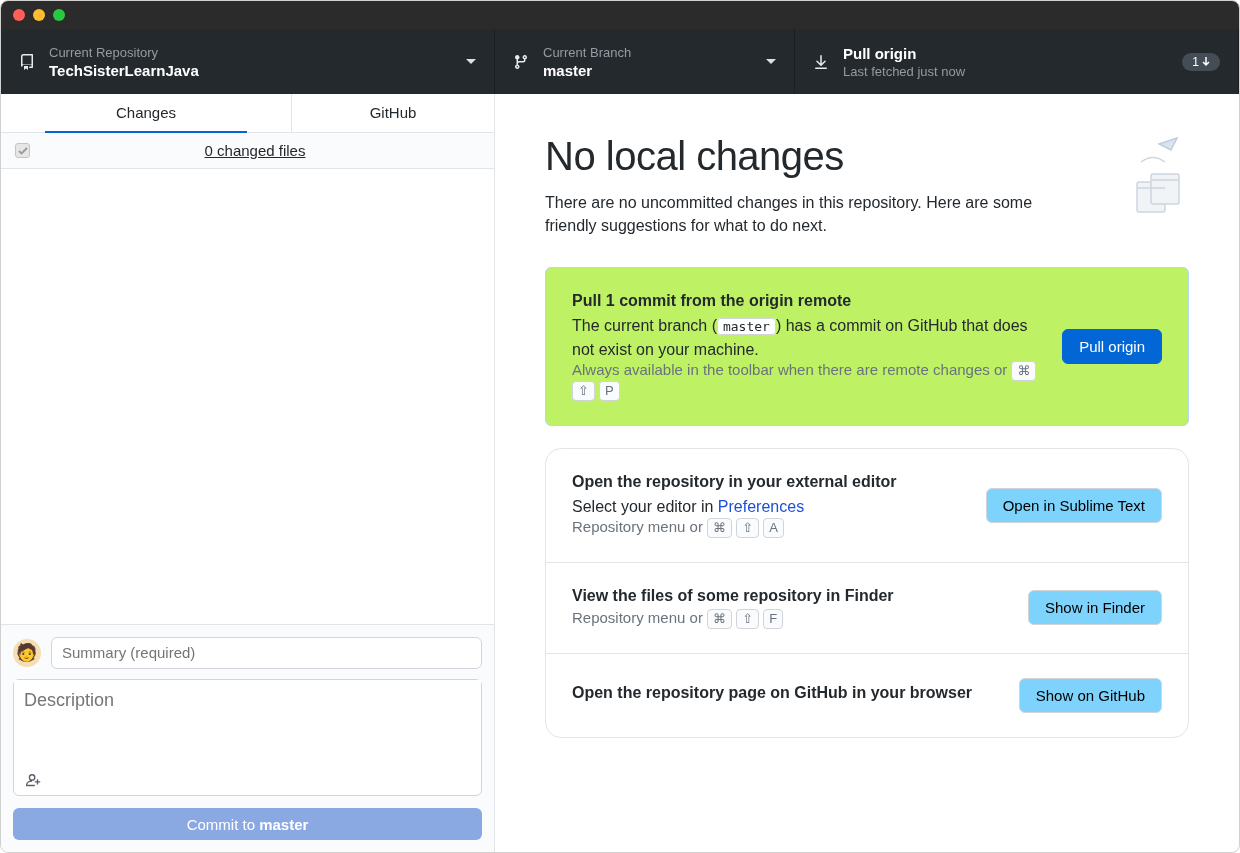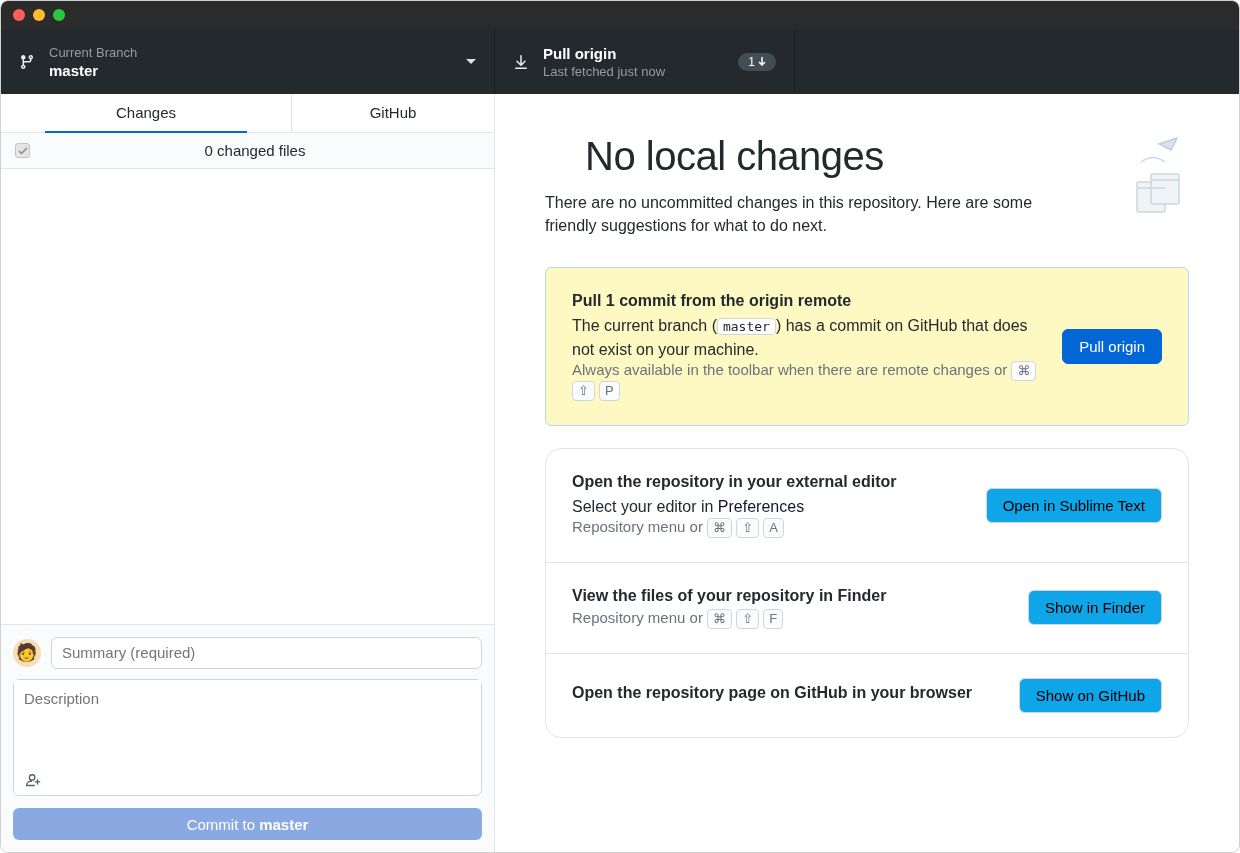--- a/index.html
+++ b/index.html
@@ -105,21 +105,21 @@
   align-items: center;
   padding: 0 14px;
   border-bottom: 1px solid #e1e4e8;
   background: #fafbfc;
 }
 .select-all {
   width: 15px; height: 15px; border:1px solid #c4c4c4; border-radius:3px;
   background: #e6e6e6; display:flex; align-items:center; justify-content:center;
 }
 .select-all svg { fill: #9a9a9a; }
-.changes-count { flex: 1; text-align: center; font-size: 15px; }
+.changes-count { flex: 1; text-align: center; font-size: 15px; text-decoration: underline; }
 .changes-list { flex: 1; }
 .commit-panel {
   padding: 12px;
   border-top: 1px solid #e1e4e8;
   background: #fafbfc;
 }
 .summary-row { display:flex; align-items:center; gap:10px; margin-bottom: 10px;}
 .avatar {
   width:28px; height:28px; border-radius:50%; background:#f5deb3;
   display:flex; align-items:center; justify-content:center; font-size:17px;
@@ -127,62 +127,62 @@
 .summary-input {
   flex: 1; height: 32px; border:1px solid #d1d5da; border-radius:6px;
   padding: 0 10px; font-size:15px; outline:none;
 }
 .desc-wrap {
   border:1px solid #d1d5da; border-radius:6px; background:#fff;
   display:flex; flex-direction:column;
 }
 .desc-input {
   width:100%; height:86px; border:none; resize:none; padding:10px;
-  font-size:15px; font-family:inherit; outline:none;
+  font-size:18px; font-family:inherit; outline:none;
 }
 .coauthor-row { padding: 6px 10px; }
 .coauthor-btn { color:#586069; cursor:pointer; }
 .commit-btn {
   margin-top:12px; width:100%; height:32px; border:none; border-radius:6px;
   background:#8aa9e2; color:#fff; font-size:15px; cursor:not-allowed;
 }
 .commit-btn b { font-weight:600; }
 
 
 .content {
   flex: 1; overflow-y:auto; padding: 40px 50px;
 }
 .hero { display:flex; gap:30px; margin-bottom: 30px;}
-.hero-text h1 { font-size: 40px; font-weight:500; margin-bottom:12px; letter-spacing:-0.5px;margin-left:40px;}
+.hero-text h1 { font-size: 40px; font-weight:500; margin-bottom:12px; letter-spacing:-0.5px;}
 .hero-text p { font-size:16px; color:#24292e; line-height:1.45; max-width:520px;}
 .hero-img { margin-left:auto; opacity:0.9; }
 .card {
   border:1px solid #e1e4e8; border-radius:6px; padding: 24px 26px;
   display:flex; align-items:center; gap:20px;
 }
 .card + .card { border-top: none; }
 .card.highlight {
-  background:#fef9c3; border-color:#b3d7f7;
+  background:#bef264; border-color:#b3d7f7;
   border-radius:6px; margin-bottom: 22px;
 }
 .card-body { flex:1; }
 .card-title { font-size:16px; font-weight:600; margin-bottom:4px;}
 .card-desc { font-size:16px; color:#24292e; line-height:1.45;}
 .card-desc code, .card-hint code {
   background:#fff; border:1px solid #d1d5da; border-radius:4px;
   padding: 0 5px; font-family: ui-monospace, SFMono-Regular, monospace;
   font-size: 13px;
 }
 .card-hint { font-size:15px; color:#6a737d; }
 .btn {
   border:1px solid #d1d5da; border-radius:6px; padding: 8px 16px;
-  background:#0ea5e9; font-size:15px; cursor:pointer; white-space:nowrap;
+  background:#7dd3fc; font-size:15px; cursor:pointer; white-space:nowrap;
 }
 .btn.primary { background:#0366d6; border-color:#0366d6; color:#fff; font-weight:500;}
-a.link { color:#0f172a; text-decoration:none; }
+a.link { color:#1d4ed8; text-decoration:none; }
 .kbd {
   display:inline-block; border:1px solid #d1d5da; border-radius:4px;
   background:#fafbfc; padding: 0px 5px; font-size:13px; line-height:18px;
   font-family: -apple-system, BlinkMacSystemFont, sans-serif;
   min-width: 18px; text-align:center;
 }
 .card-group { border:1px solid #e1e4e8; border-radius:16px; overflow:hidden;}
 .card-group .card { border:none; border-radius:0; }
 .card-group .card + .card { border-top:1px solid #e1e4e8;}
 </style>
@@ -193,20 +193,32 @@
 
   <div class="titlebar">
     <div class="traffic-lights">
       <div class="tl close"></div>
       <div class="tl min"></div>
       <div class="tl max"></div>
     </div>
   </div>
 
   <div class="toolbar">
+    <div class="toolbar-item">
+      <svg class="toolbar-icon" width="16" height="16" viewBox="0 0 16 16">
+          <path d="M2 2.5A2.5 2.5 0 014.5 0h8.75a.75.75 0 01.75.75v12.5a.75.75 0 01-.75.75h-2.5a.75.75 0 110-1.5h1.75v-2H4.5a1 1 0 00-1 1v.5a.75.75 0 01-1.5 0V2.5zm1.5 7.5H12.5V1.5H4.5a1 1 0 00-1 1V10zM5 12.25v3.25a.25.25 0 00.4.2l1.45-1.087a.25.25 0 01.3 0L8.6 15.7a.25.25 0 00.4-.2v-3.25a.25.25 0 00-.25-.25h-3.5a.25.25 0 00-.25.25z"></path>
+        </svg>
+      <div class="toolbar-text">
+        <span class="toolbar-label">Current Repository</span>
+        <span class="toolbar-value">TechSisterLearnJava</span>
+      </div>
+      <svg class="toolbar-caret" width="10" height="6" viewBox="0 0 10 6">
+          <path d="M0 0l5 5 5-5z" fill="#fff"></path>
+        </svg>
+    </div>
 
     <div class="toolbar-item">
       <svg class="toolbar-icon" width="16" height="16" viewBox="0 0 16 16">
           <path d="M11.75 2.5a.75.75 0 100 1.5.75.75 0 000-1.5zm-2.25.75a2.25 2.25 0 113 2.122V6A2.5 2.5 0 0110 8.5H6a1 1 0 00-1 1v1.128a2.25 2.25 0 11-1.5 0V5.372a2.25 2.25 0 111.5 0v1.836A2.49 2.49 0 016 7h4a1 1 0 001-1v-.628A2.25 2.25 0 019.5 3.25zM4.25 12a.75.75 0 100 1.5.75.75 0 000-1.5zM3.5 3.25a.75.75 0 111.5 0 .75.75 0 01-1.5 0z"></path>
         </svg>
       <div class="toolbar-text">
         <span class="toolbar-label">Current Branch</span>
         <span class="toolbar-value">master</span>
       </div>
       <svg class="toolbar-caret" width="10" height="6" viewBox="0 0 10 6">
@@ -315,21 +327,21 @@
               <span class="kbd">⌘</span>
               <span class="kbd">⇧</span>
               <span class="kbd">A</span>
             </div>
           </div>
           <button class="btn">Open in Sublime Text</button>
         </div>
 
         <div class="card">
           <div class="card-body">
-            <div class="card-title">View the files of your repository in Finder</div>
+            <div class="card-title">View the files of some repository in Finder</div>
             <div class="card-hint">
               <span>Repository menu or </span>
               <span class="kbd">⌘</span>
               <span class="kbd">⇧</span>
               <span class="kbd">F</span>
             </div>
           </div>
           <button class="btn">Show in Finder</button>
         </div>
 

